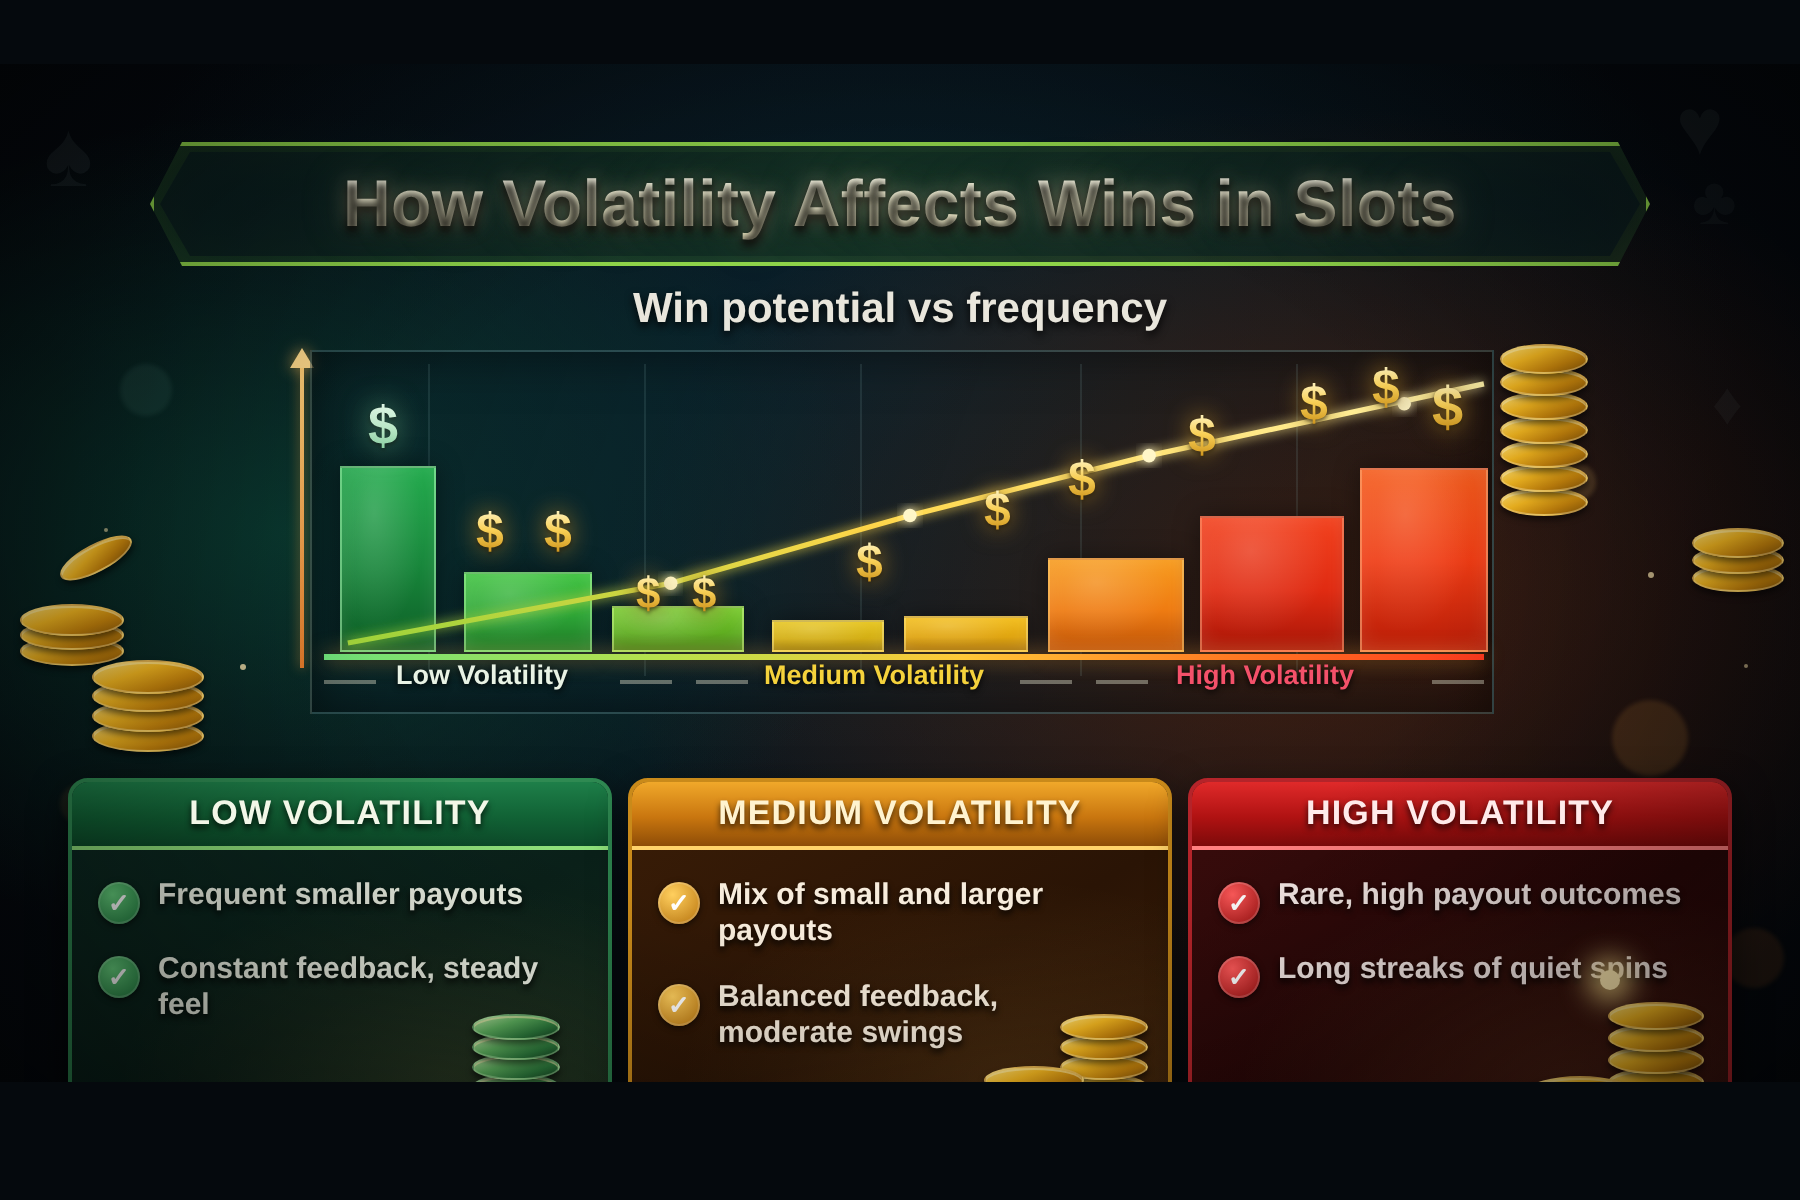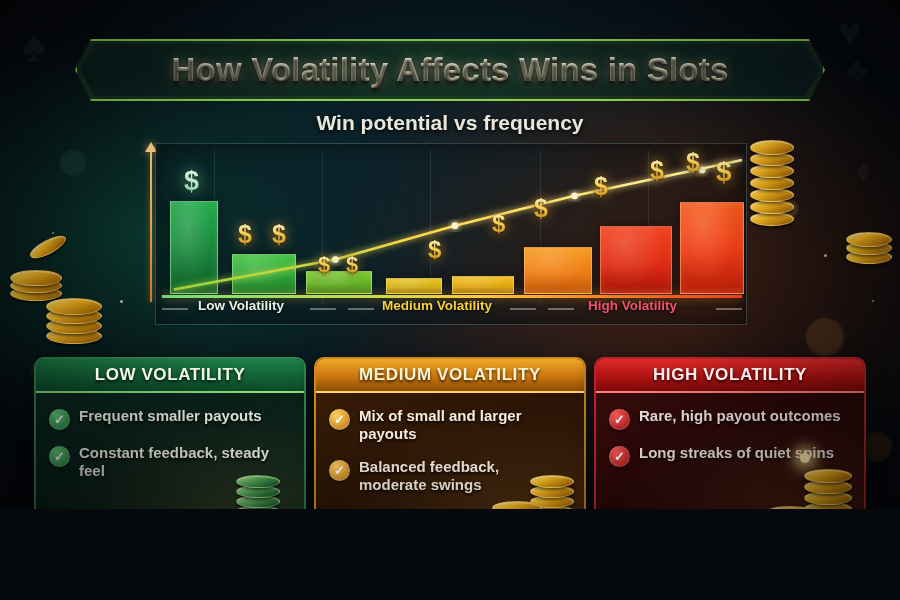--- a/index.html
+++ b/index.html
@@ -2,21 +2,21 @@
 <html><head>
 <meta charset="utf-8">
 <style>
   * { margin:0; padding:0; box-sizing:border-box; }
   html,body { width:900px; height:600px; overflow:hidden; }
   body {
     font-family:"Liberation Sans", sans-serif;
     background:#05090d;
     position:relative;
   }
-  .stage { position:absolute; inset:0; width:900px; height:509px; overflow:hidden; }
+  .stage { position:absolute; inset:0; width:900px; height:509px; overflow:hidden;margin-top:32px; }
 
   
   .bg-base{
     position:absolute; inset:0;
     background:
       radial-gradient(ellipse 420px 300px at 16% 46%, rgba(10,62,50,.85) 0%, rgba(6,28,26,0) 70%),
       radial-gradient(ellipse 480px 340px at 72% 52%, rgba(92,34,10,.70) 0%, rgba(40,14,6,0) 72%),
       radial-gradient(ellipse 560px 380px at 50% 30%, rgba(10,40,52,.75) 0%, rgba(4,14,22,0) 75%),
       radial-gradient(ellipse 700px 480px at 50% 50%, #0b1720 0%, #060b11 60%, #03060a 100%);
   }

